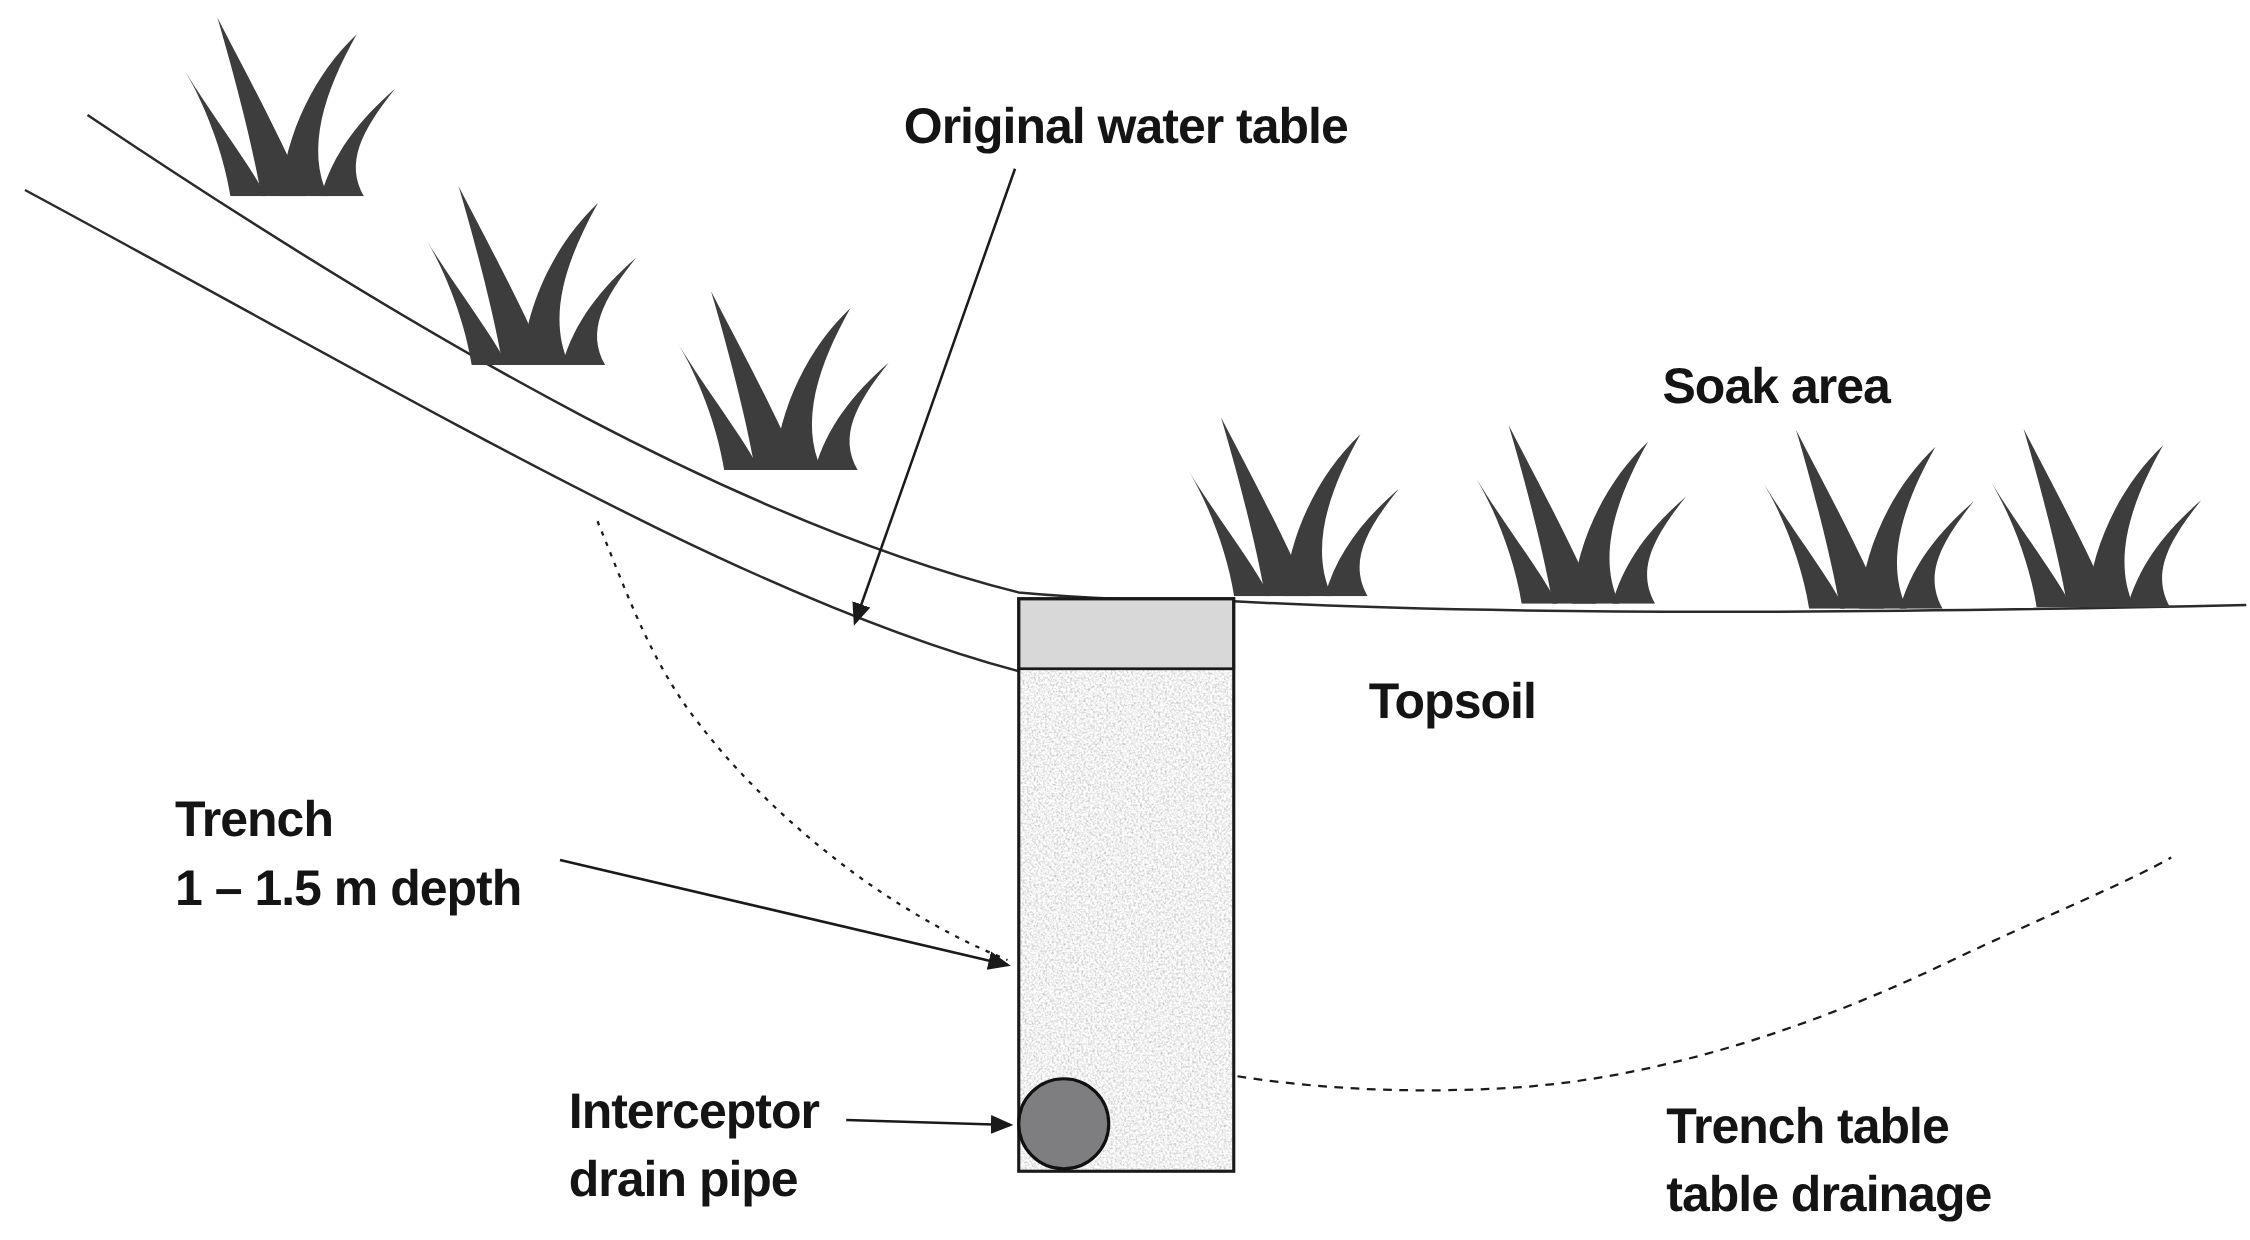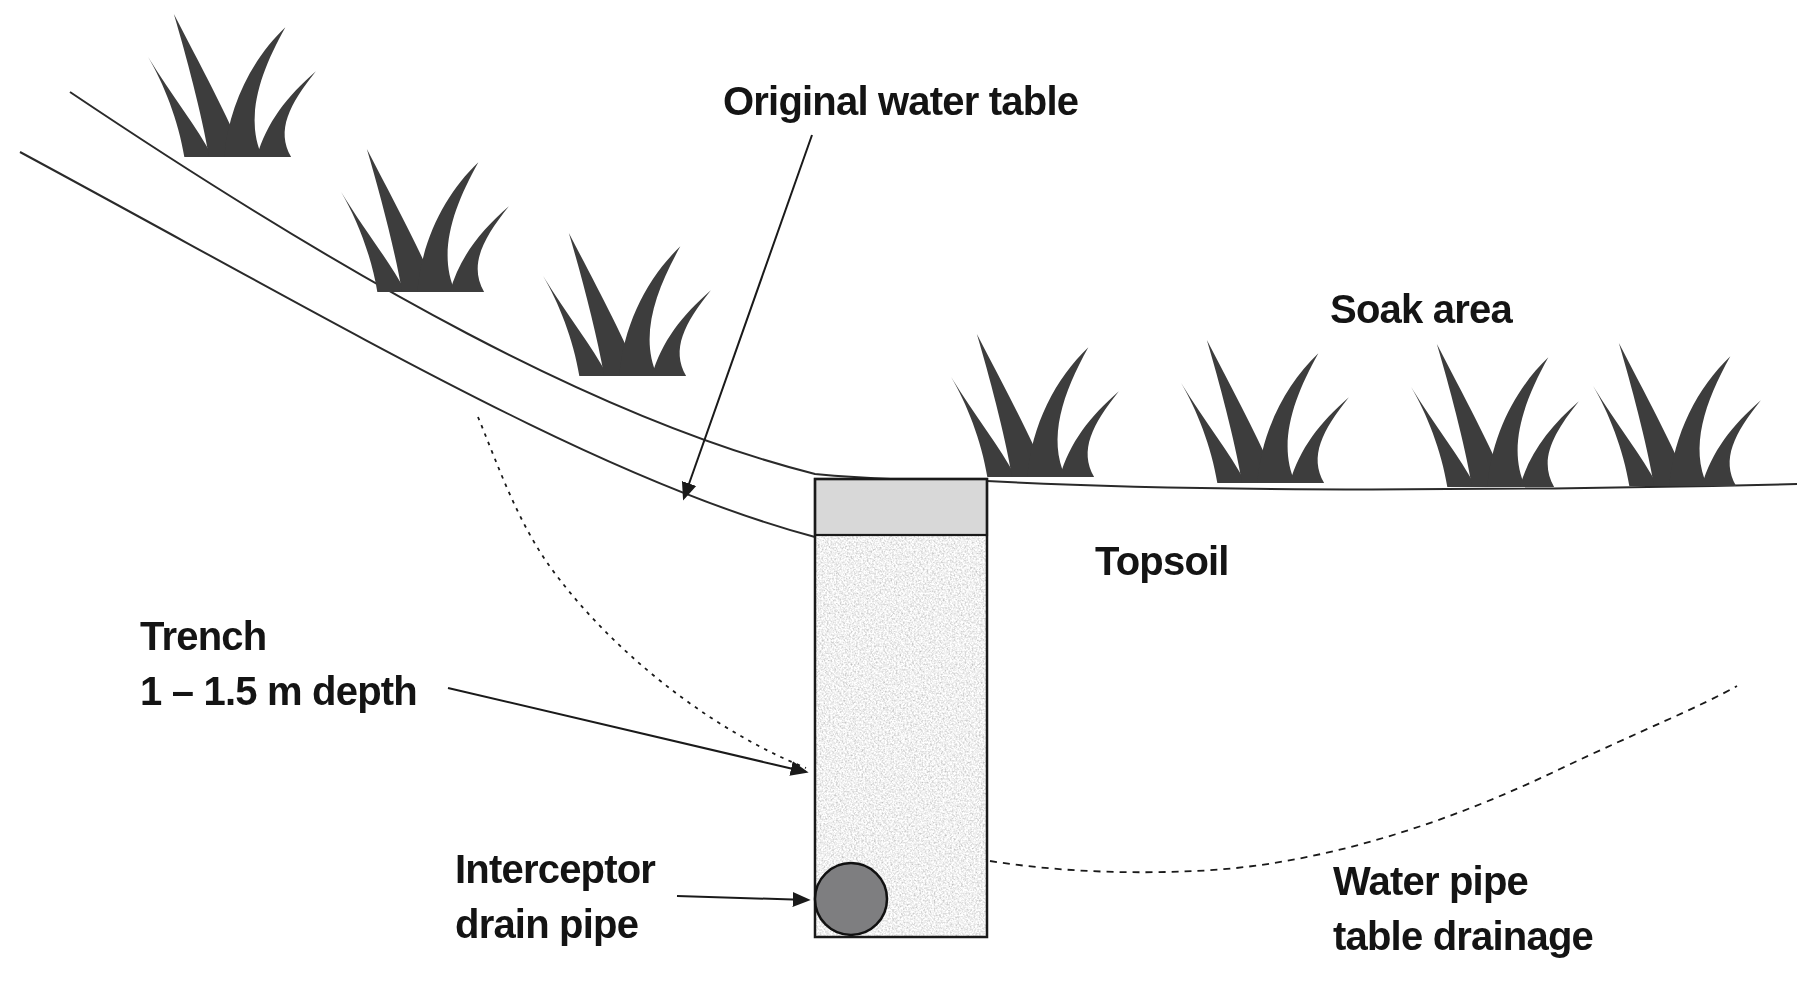--- a/index.html
+++ b/index.html
@@ -12,21 +12,21 @@
   }
   .lbl{
     position:absolute;
     font-weight:bold;
     font-size:40px;
     line-height:48px;
     letter-spacing:-0.8px;
     color:#141414;
     white-space:nowrap;
   }
-  .lbl2{line-height:55px;}
+  .lbl2{line-height:55px;margin-top:20px;}
   svg{position:absolute;left:0;top:0;}
 </style>
 </head>
 <body>
 
 <div id="stage">
 
   <svg width="1800" height="992" viewBox="0 0 1800 992">
     <defs>
       <marker id="ah" viewBox="0 0 10 10" refX="8.5" refY="5" markerWidth="9" markerHeight="9" orient="auto">
@@ -96,17 +96,17 @@
 
   <div class="lbl lbl2" style="left:455px;top:842px;">
     <div>Interceptor</div>
     <div>drain pipe</div>
   </div>
 
   <div class="lbl lbl2" style="left:1000px;top:717px;">
   </div>
 
   <div class="lbl lbl2" style="left:1333px;top:854px;">
-    <div>Water pipe</div>
+    <div>Trench table</div>
     <div>table drainage</div>
   </div>
 
 </div>
 
 </body></html>

